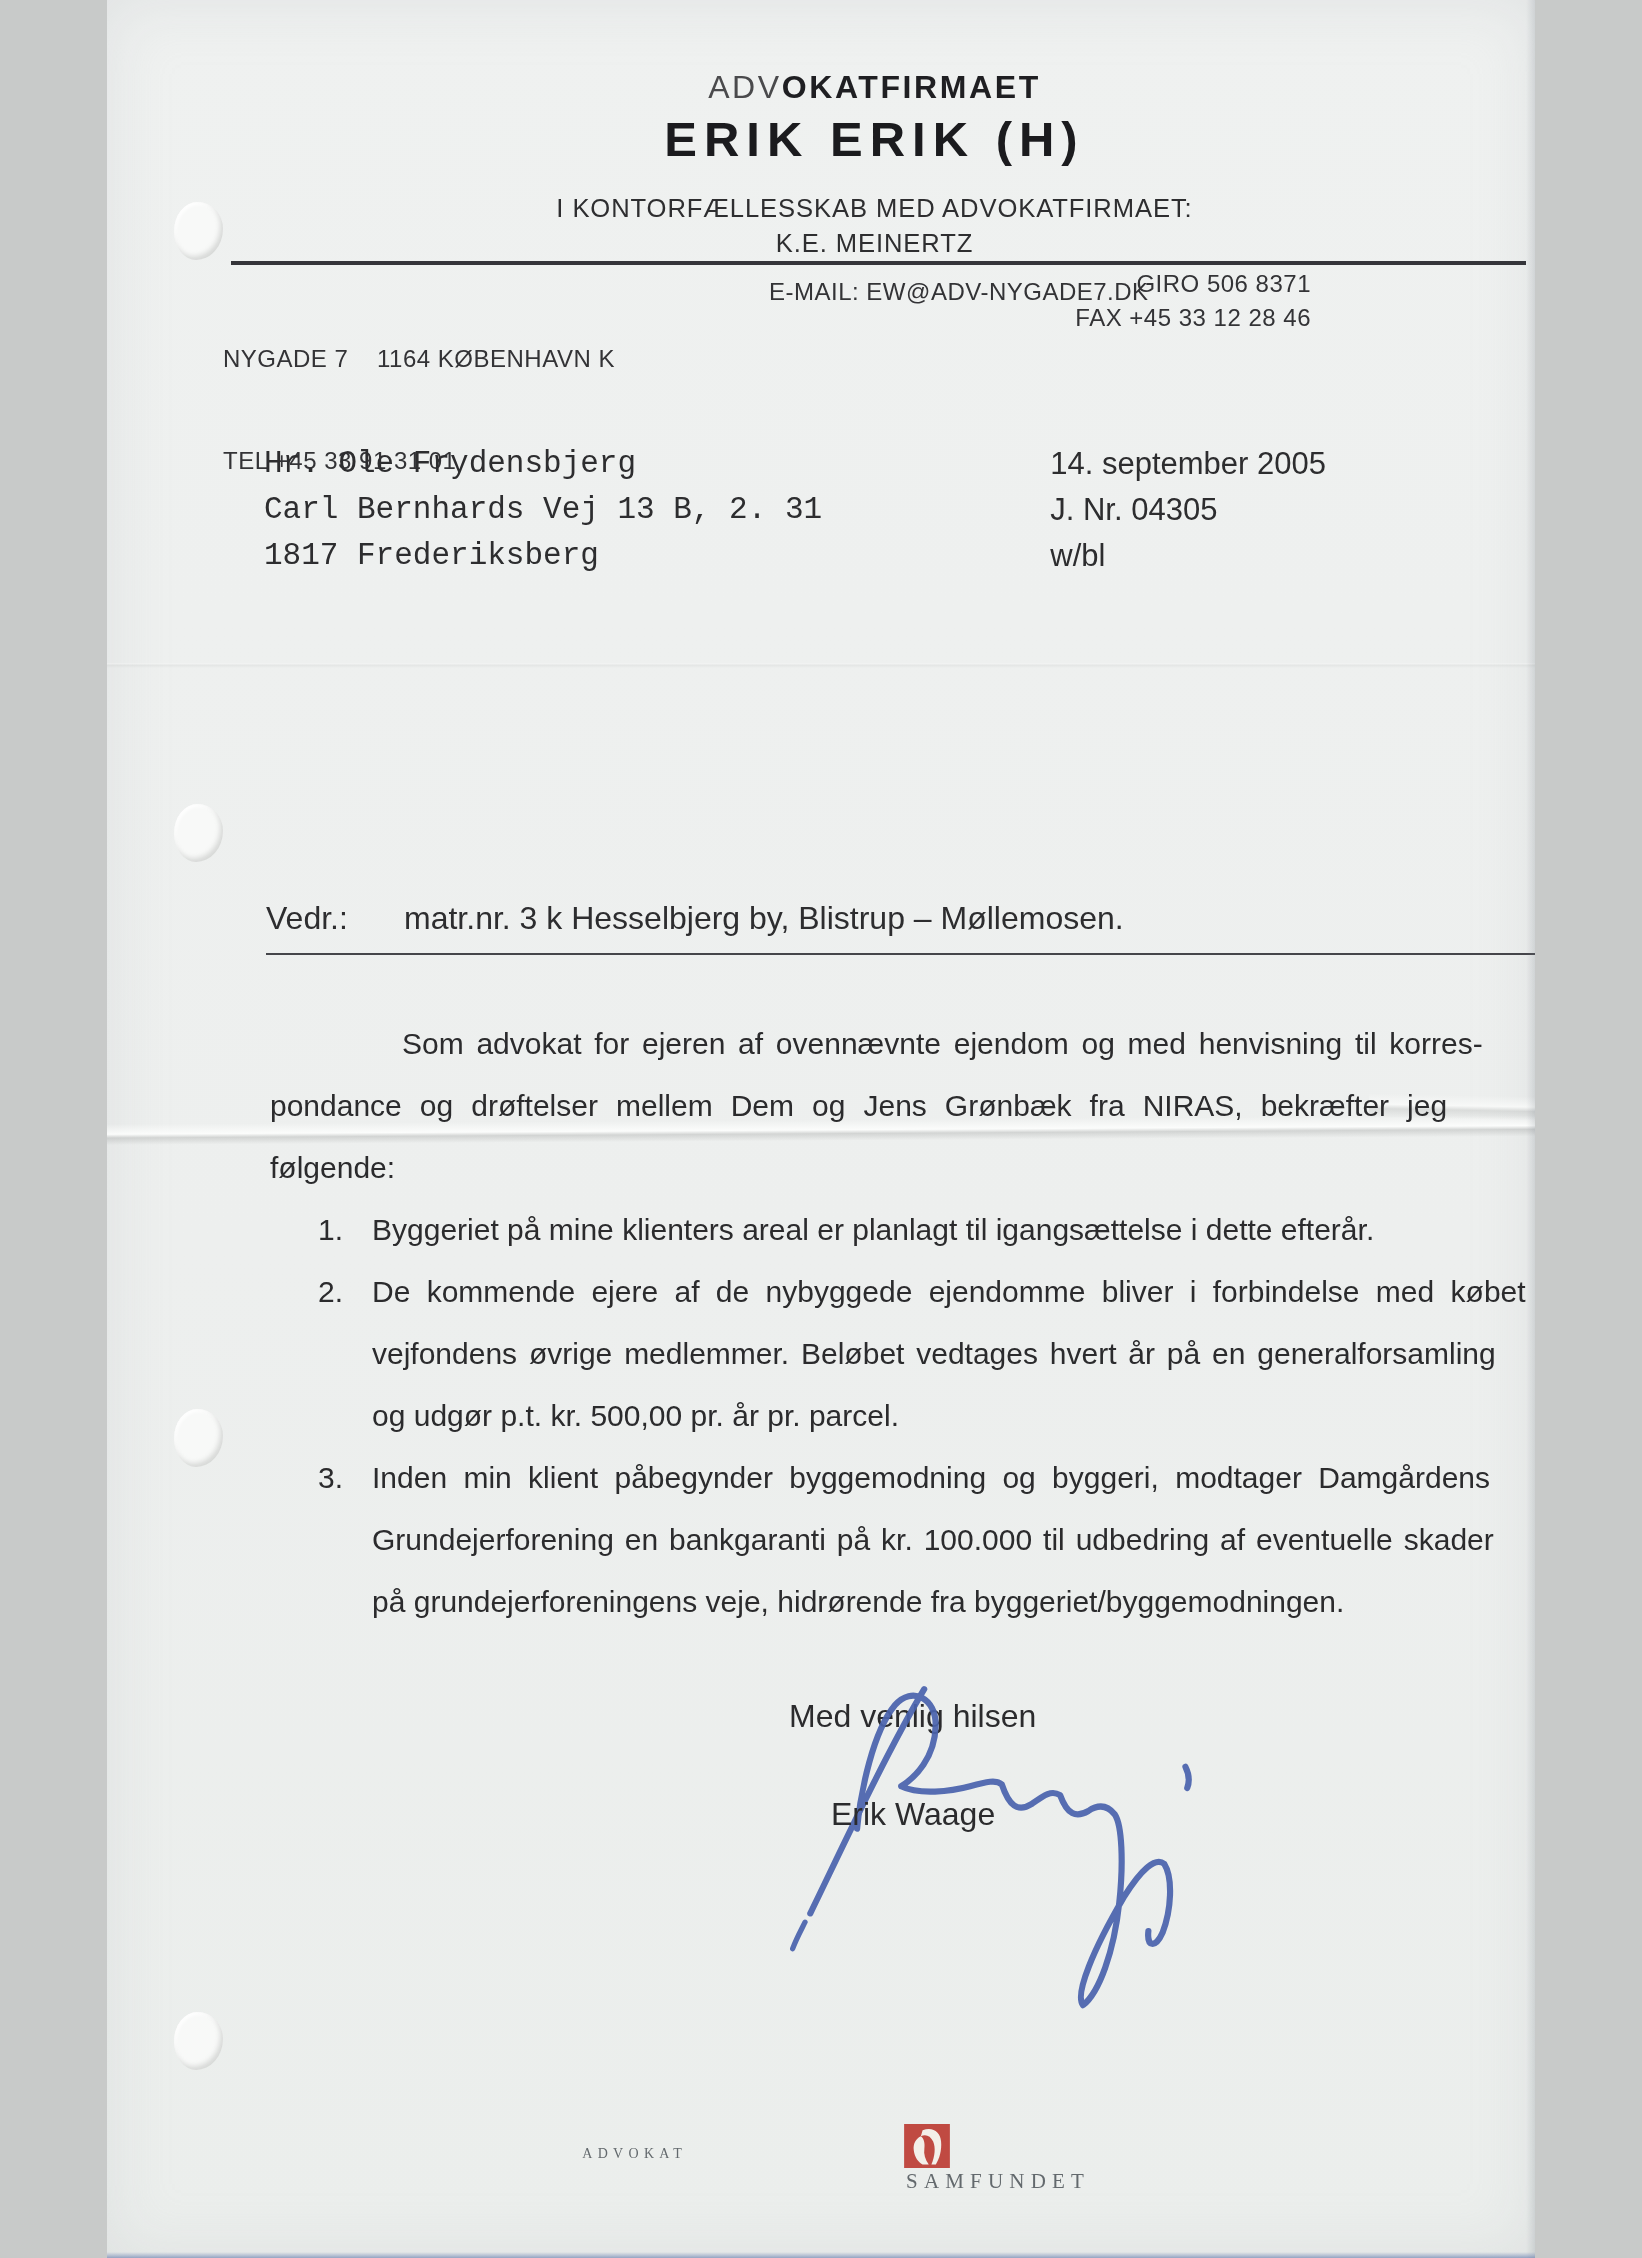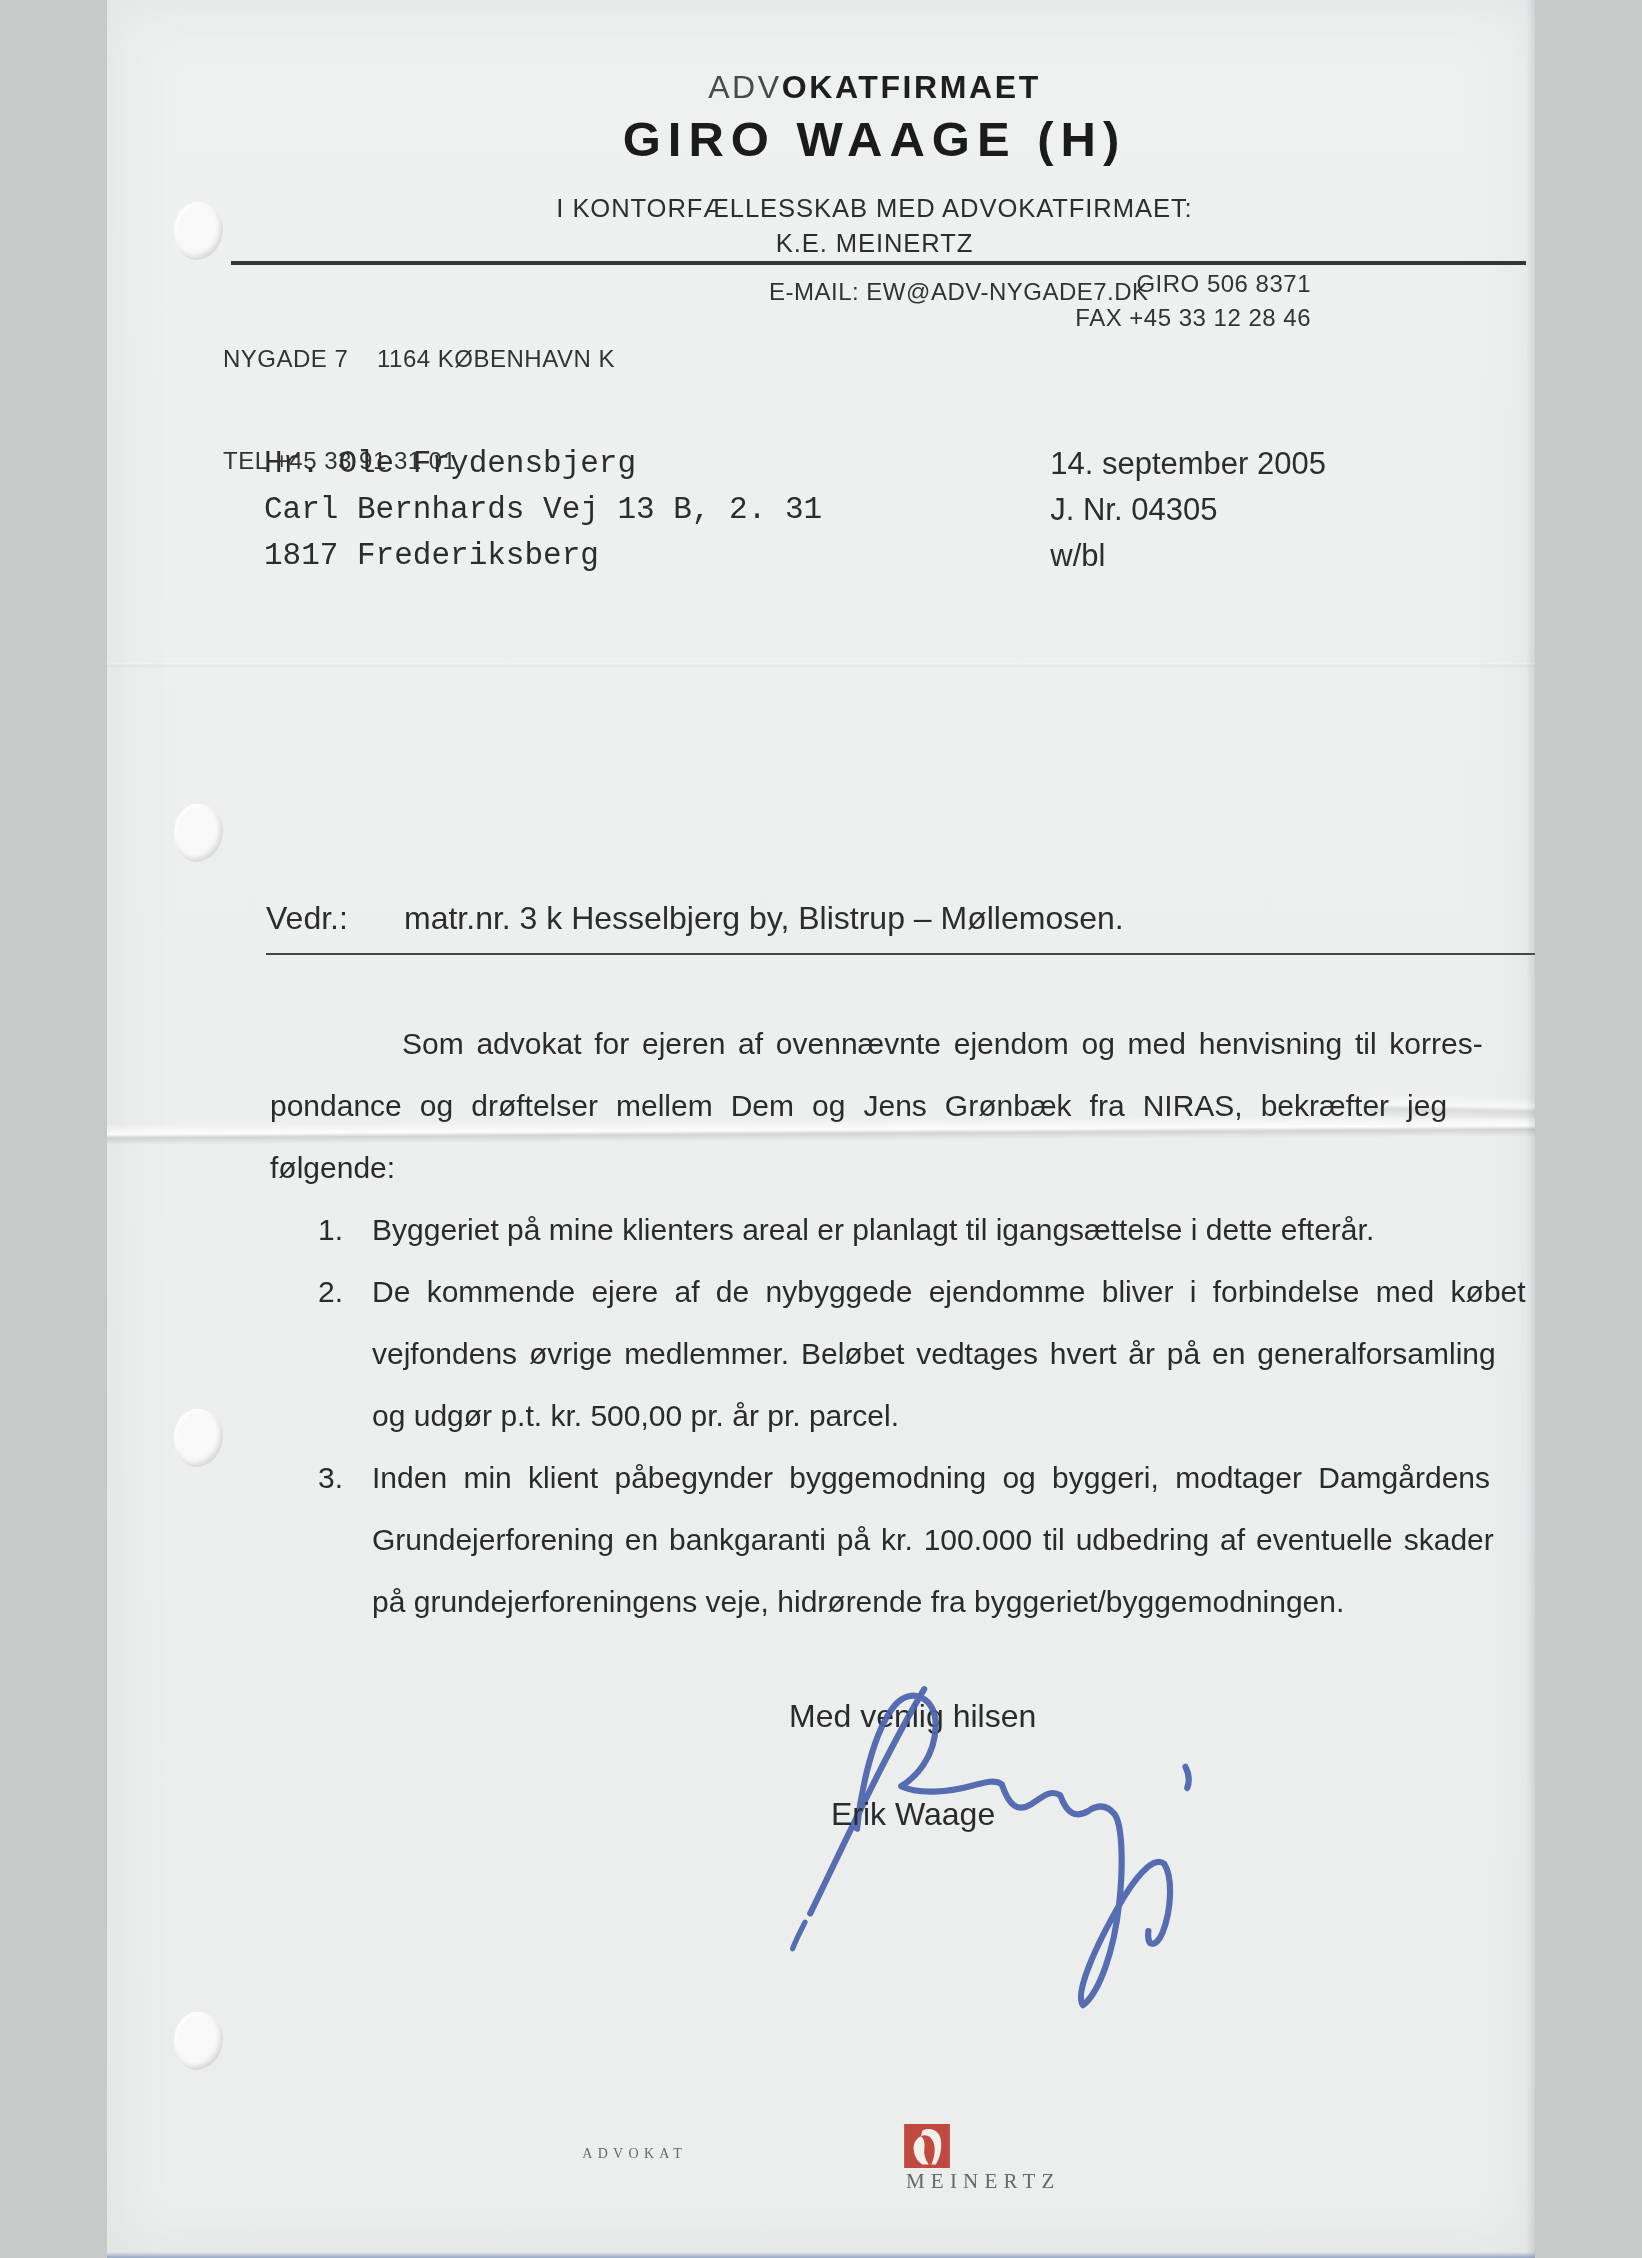--- a/index.html
+++ b/index.html
@@ -78,21 +78,21 @@
   <div class="hole hole-1"></div>
   <div class="hole hole-2"></div>
   <div class="hole hole-3"></div>
   <div class="hole hole-4"></div>
   <div class="crease-1"></div>
   <div class="crease-2"></div>
   <div class="crease-2b"></div>
 
   <header class="letterhead">
     <div class="firm-label"><span>ADV</span><span class="bold">OKATFIRMAET</span></div>
-    <div class="firm-name">GIRO WAAGE (H)</div>
+    <div class="firm-name">ERIK ERIK (H)</div>
     <div class="assoc">I KONTORFÆLLESSKAB MED ADVOKATFIRMAET:</div>
     <div class="assoc-name">K.E. MEINERTZ</div>
   </header>
   <div class="rule-header"></div>
 
   <div class="contact contact-left">
     <div>NYGADE 7    1164 KØBENHAVN K</div>
     <div>TEL +45 33 91 31 01</div>
   </div>
   <div class="contact contact-mid">
@@ -173,18 +173,18 @@
   </svg>
 
   <div class="signer-name">Erik Waage</div>
 
   <div class="logo-word-1">ADVOKAT</div>
   <svg class="logo-mark" viewBox="0 0 52 50">
     <rect x="0" y="0" width="52" height="50" fill="#c04a42"></rect>
     <path d="M21 7 C33 3 41 9 42 20 C43 30 40 40 36 46 L31 46 C35 37 36 27 33 20 C30 13 24 11 19 14 Z" fill="#f3efe9"></path>
     <path d="M19 14 C13 17 10 23 11 30 C12 38 16 43 21 46 L28 46 C24 40 22 34 23 28 C24 21 22 16 19 14 Z" fill="#f3efe9"></path>
   </svg>
-  <div class="logo-word-2">MEINERTZ</div>
+  <div class="logo-word-2">SAMFUNDET</div>
 
   <div class="scan-edge-right"></div>
   <div class="scan-edge-bottom"></div>
 </div>
 
 
 </body></html>

